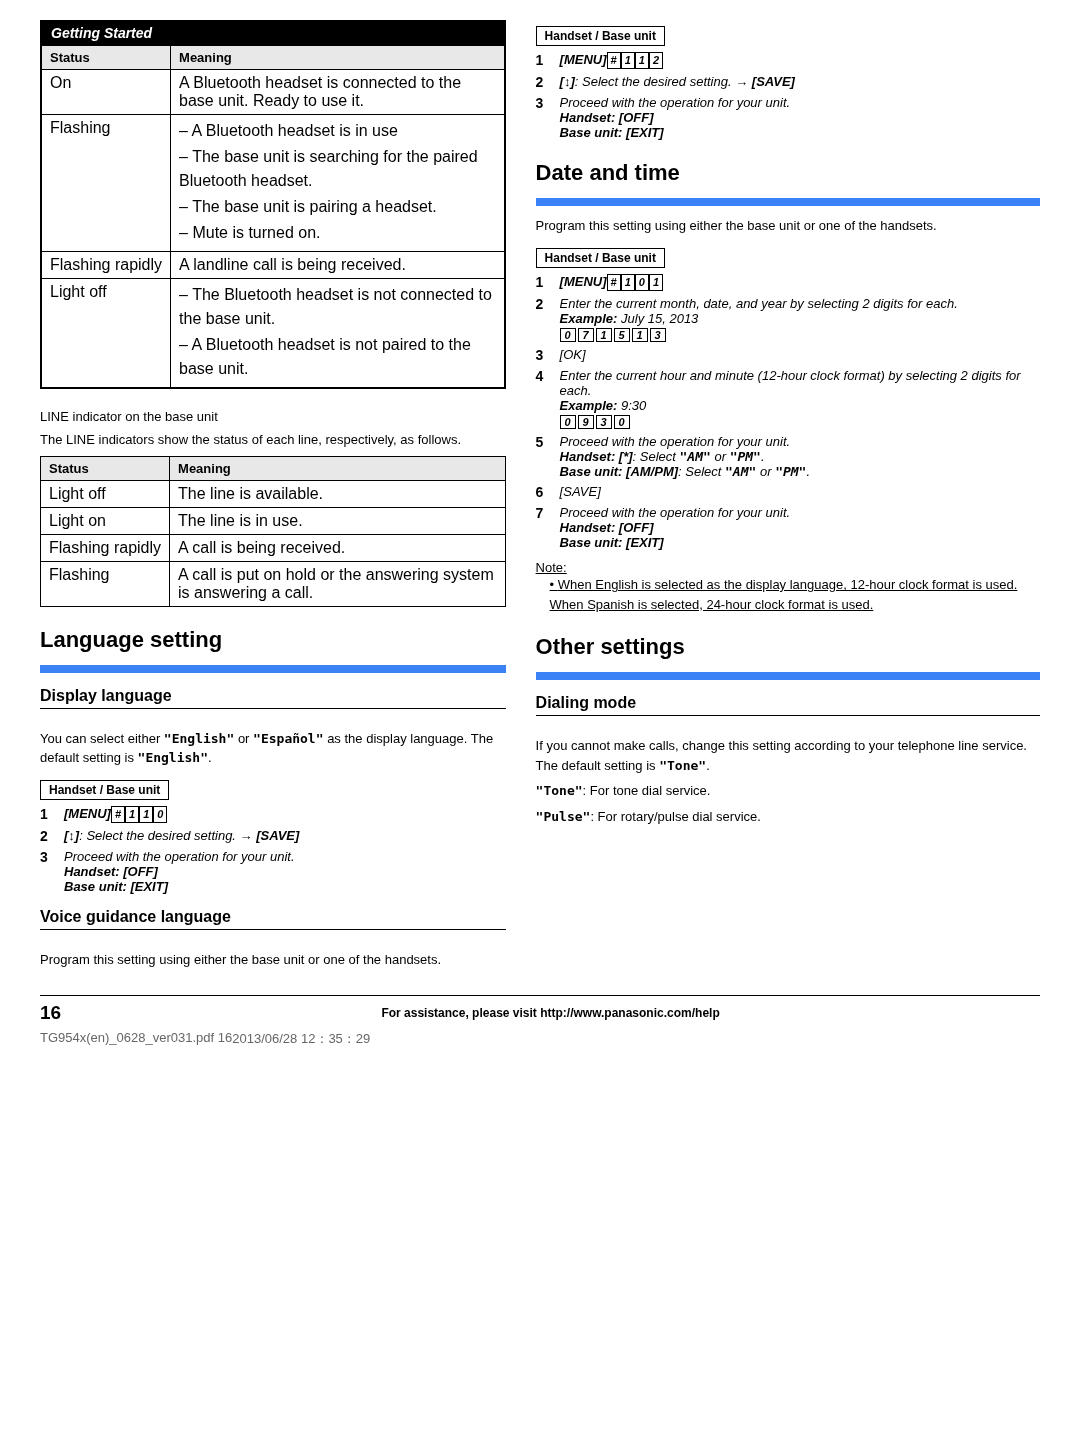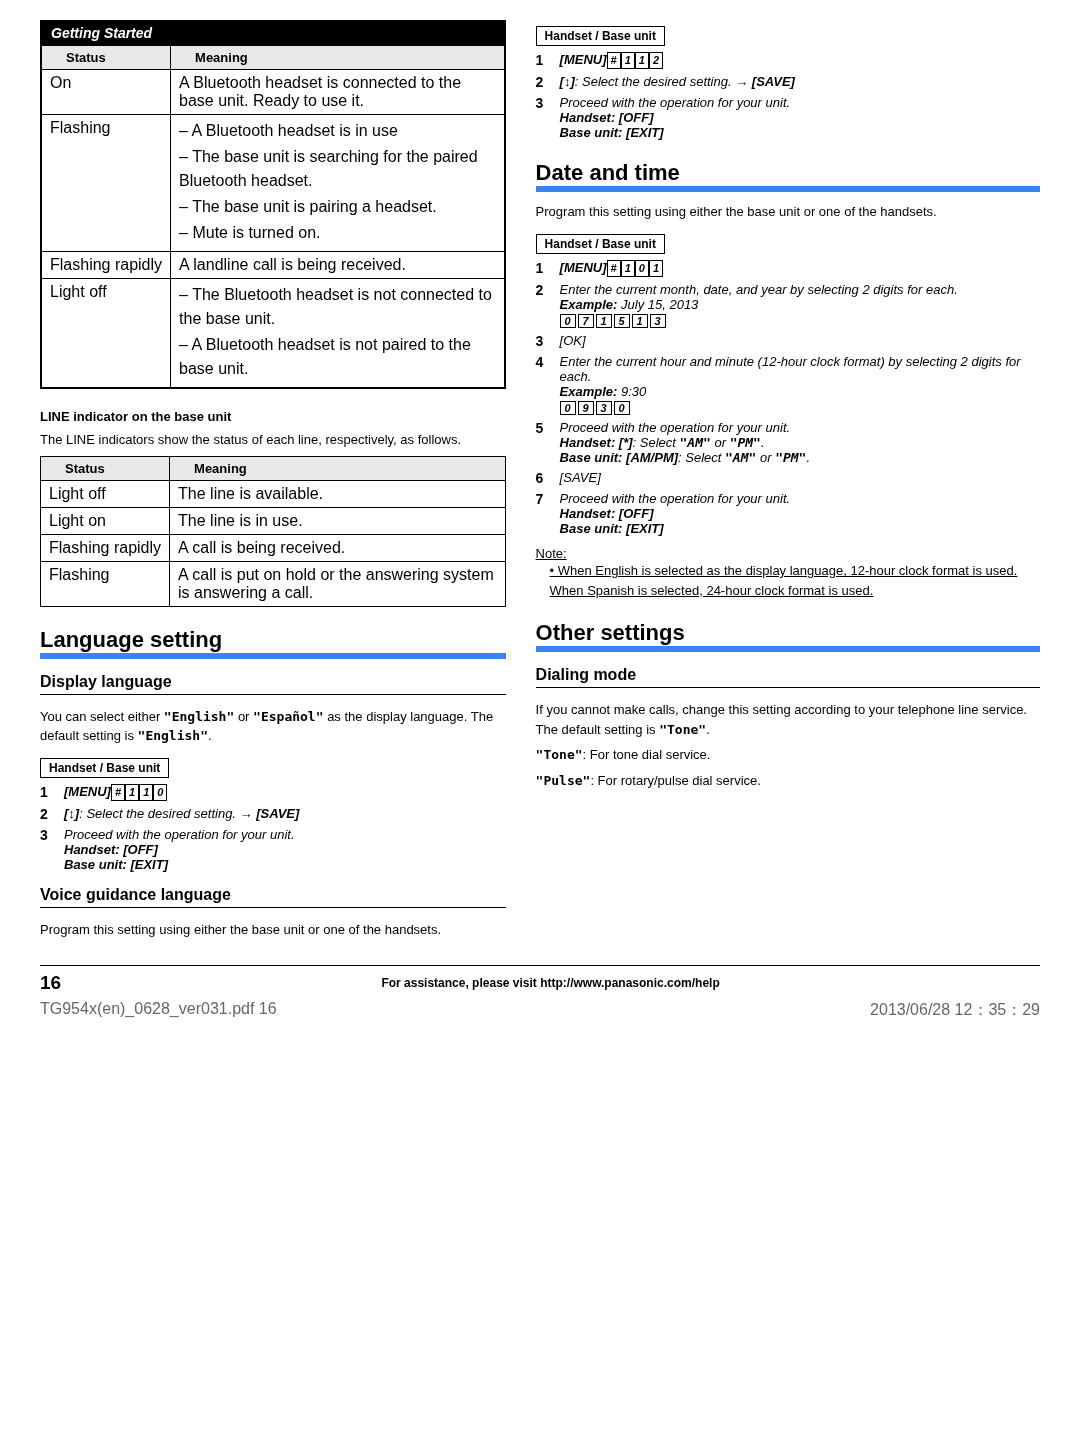--- a/index.html
+++ b/index.html
@@ -40,55 +40,55 @@
       font-weight: bold;
       font-size: 14px;
       padding: 4px 10px;
     }
     table {
       width: 100%;
       border-collapse: collapse;
     }
     table th {
       border: 1px solid #000;
-      padding: 4px 24px;
+      padding: 4px 8px;
       background: #e8e8e8;
       font-size: 13px;
       text-align: left;
     }
     table td {
       border: 1px solid #000;
       padding: 4px 8px;
       vertical-align: top;
       font-size: 16px;
     }
     .td-status {
       white-space: nowrap;
       width: 70px;
     }
     
     .section-title-large {
       font-size: 22px;
       font-weight: bold;
-      border-bottom: 6px solid #3b82f6;
-      padding-bottom: 0;
+      border-bottom: 8px solid #3b82f6;
+      padding-bottom: 12px;
       margin-bottom: 10px;
       margin-top: 20px;
     }
     .section-title-medium {
       font-size: 16px;
       font-weight: bold;
       border-bottom: 1px solid #000;
       padding-bottom: 3px;
-      margin-bottom: 12px;
+      margin-bottom: 20px;
       margin-top: 14px;
     }
     .section-title-small {
       font-size: 13px;
-      font-weight: bold;
+      font-weight: normal;
       margin-top: 12px;
       margin-bottom: 6px;
     }
     
     .hbu-label {
       display: inline-block;
       border: 1px solid #000;
       padding: 2px 8px;
       font-size: 12px;
       font-weight: bold;
@@ -136,22 +136,21 @@
       align-items: center;
       padding-top: 6px;
       margin-top: 20px;
       font-size: 12px;
     }
     .footer-page { font-size: 19px; font-weight: bold; }
     .footer-url { font-weight: bold; font-size: 12px; }
     
     .bottom-meta {
       display: flex;
-      justify-content: space-between;
-      font-size: 16px;
+      font-size: 13px;
       color: #666;
       margin-top: 6px;
     }
     .mono { font-family: monospace; font-weight: bold; }
     ul.dash-list { list-style: none; padding-left: 0; }
     ul.dash-list li::before { content: "– "; }
     ul.dash-list li { margin-bottom: 2px; line-height: 1.5; }
     .example-digits {
       display: inline-flex;
       gap: 2px;

